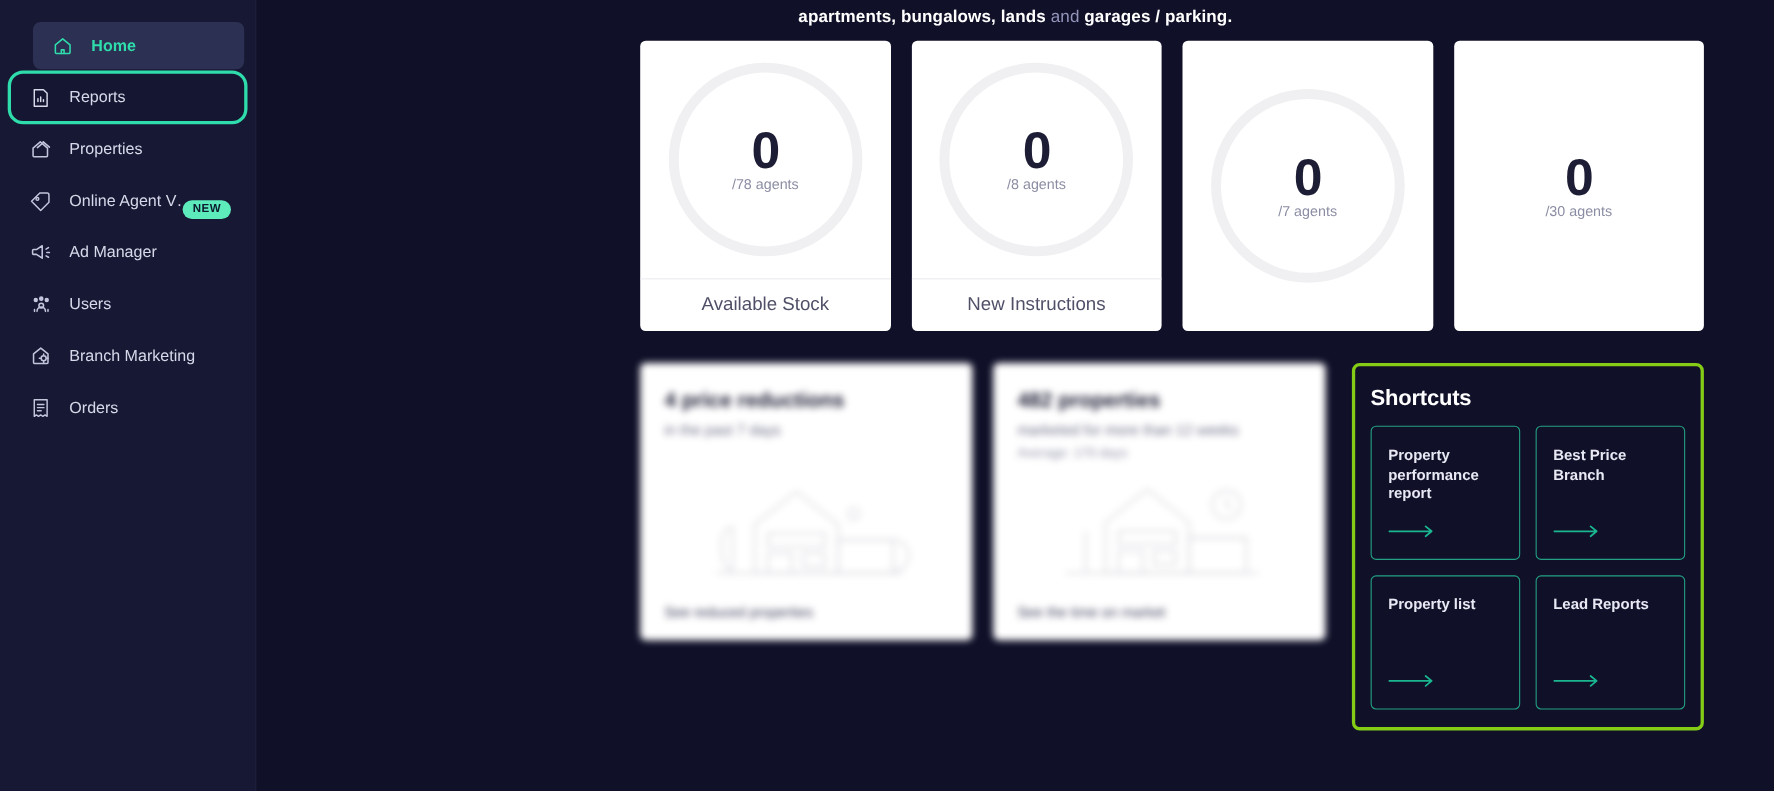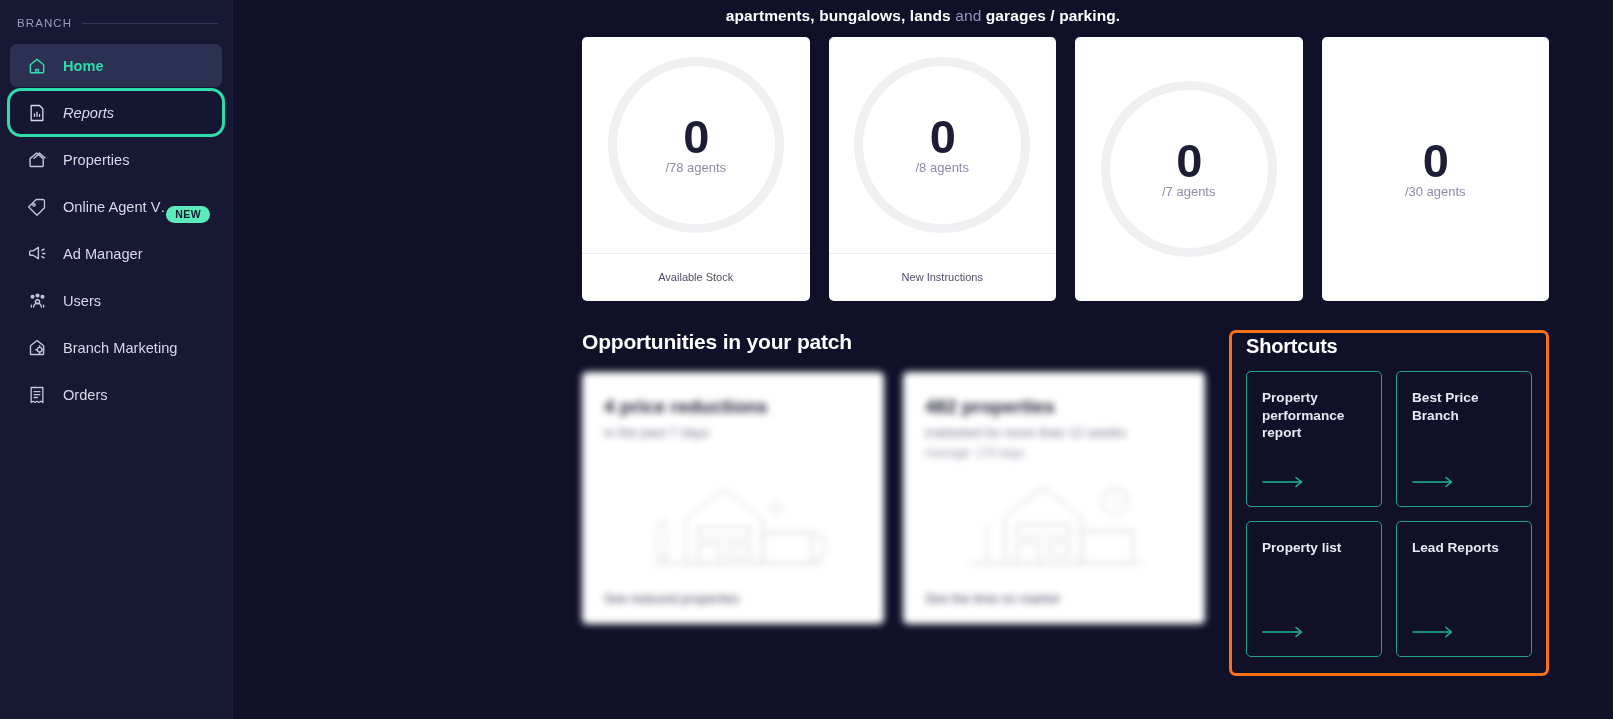--- a/index.html
+++ b/index.html
@@ -76,32 +76,32 @@
   .nav-label {
     font-size: 14.6px;
     color: #d7d8ea;
     font-weight: 400;
     white-space: nowrap;
     overflow: hidden;
   }
 
   .nav-item.active {
     background: #2c3053;
+    margin-left: 20px;
   }
   .nav-item.active .nav-label {
     color: #2fdcab;
     font-weight: 700;
   }
 
   .nav-item.focused {
     outline: 3px solid #2fdcab;
     outline-offset: 0px;
     border-radius: 11px;
     background: #151631;
-    font-style: italic;
   }
 
   .badge-new {
     margin-left: auto;
     background: #5debbc;
     color: #0d1b2e;
     font-size: 10.5px;
     font-weight: 700;
     letter-spacing: .4px;
     padding: 3px 9px 3px 9px;
@@ -175,21 +175,21 @@
     color: #8b8da4;
   }
   .stat-foot {
     width: 100%;
     border-top: 1px solid #ececf0;
     text-align: center;
     padding: 13px 0 0;
     height: 48px;
   }
   .stat-foot span {
-    font-size: 11px;
+    font-size: 17px;
     color: #4f5068;
   }
 
   
   .lower {
     display: flex;
     padding: 29px 64px 0 349px;
     gap: 24px;
     align-items: flex-start;
   }
@@ -243,42 +243,42 @@
     position: absolute;
     left: 22px;
     bottom: 18px;
     font-size: 13px;
     color: #3c3e5c;
   }
 
   
   .shortcuts {
     flex: 0 0 320px;
-    border: 3px solid #f97316;
+    border: 3px solid #84cc16;
     border-radius: 7px;
-    padding: 2px 14px 16px 14px;
+    padding: 18px 14px 16px 14px;
     align-self: stretch;
     min-height: 320px;
   }
   .sc-title {
     font-size: 20px;
     font-weight: 700;
     color: #ffffff;
     margin-bottom: 13px;
     letter-spacing: -.2px;
   }
   .sc-grid {
     display: grid;
     grid-template-columns: 1fr 1fr;
     gap: 14px;
   }
   .sc-card {
     border: 1px solid #23a182;
     border-radius: 5px;
-    height: 136px;
+    height: 122px;
     padding: 17px 15px 0 15px;
     display: flex;
     flex-direction: column;
     cursor: pointer;
     background: #101029;
   }
   .sc-label {
     font-size: 13.6px;
     font-weight: 700;
     color: #e8e9f4;
@@ -287,24 +287,20 @@
   .sc-arrow {
     margin-top: auto;
     margin-bottom: 14px;
   }
 </style>
 </head>
 <body>
 
 <aside class="sidebar">
 
-  <div class="branch-head">
-    <span class="branch-label">BRANCH</span>
-    <span class="branch-rule"></span>
-  </div>
 
   <nav class="nav">
 
     <div class="nav-item active">
       <span class="ico">
         <svg width="20" height="20" viewBox="0 0 24 24" fill="none" stroke="#2fdcab" stroke-width="1.7" stroke-linecap="round" stroke-linejoin="round">
           <path d="M4 10.5 12 4l8 6.5V19a1 1 0 0 1-1 1H5a1 1 0 0 1-1-1z"></path>
           <path d="M10.5 20v-4h3v4"></path>
         </svg>
       </span>
@@ -439,21 +435,20 @@
           <div class="stat-sub">/30 agents</div>
         </div>
       </div>
     </div>
 
   </section>
 
   <section class="lower">
 
     <div class="opps">
-      <div class="opps-title">Opportunities in your patch</div>
 
       <div class="opp-row">
 
         <div class="opp-card">
           <div class="opp-h">4 price reductions</div>
           <div class="opp-s">in the past 7 days</div>
           <div class="opp-art">
             <svg width="215" height="98" viewBox="0 0 215 98" fill="none" stroke="#3a3c5e" stroke-width="1.4">
               <path d="M40 52v40M40 52c-7 0-10 8-10 18s3 22 10 22"></path>
               <path d="M60 50 98 20l38 30v44H60z"></path>

